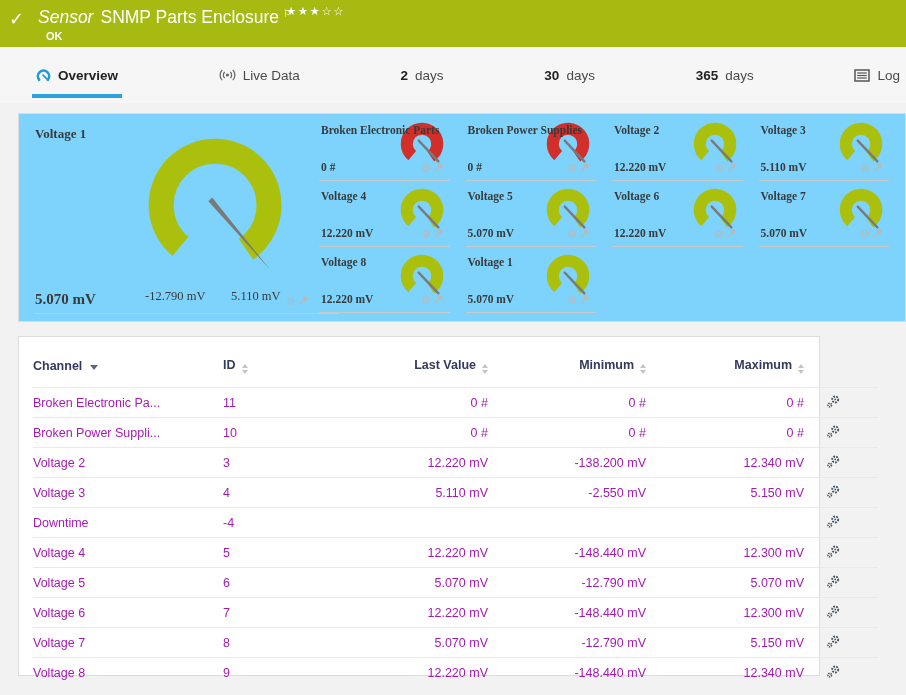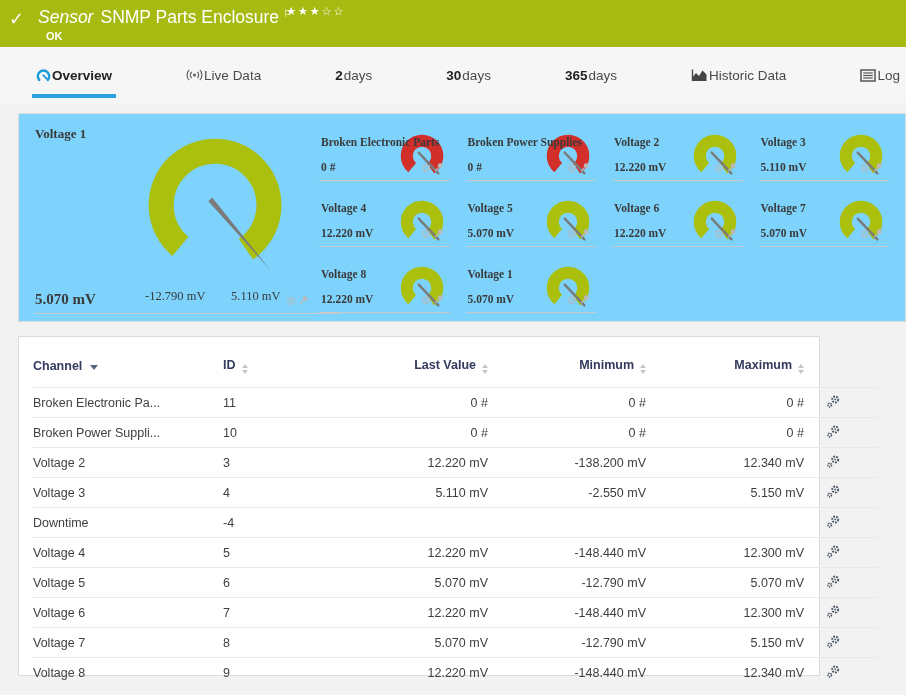--- a/index.html
+++ b/index.html
@@ -12,55 +12,55 @@
   .banner{height:47px;background:#a6ba11;position:relative;color:#fff;}
   .banner .check{position:absolute;left:9px;top:8px;font-size:18px;font-weight:bold;}
   .banner .title{position:absolute;left:38px;top:7px;font-size:17.5px;white-space:nowrap;}
   .title .prefix{font-style:italic;margin-right:7px;}
   .flag{font-size:10px;vertical-align:6px;margin-left:4px;}
   .stars{position:absolute;left:286px;top:4px;font-size:11.5px;letter-spacing:1.5px;white-space:nowrap;}
   .status-ok{position:absolute;left:46px;top:30px;font-size:11px;font-weight:bold;}
   
   .tabbar{height:56px;background:#f6f6f6;display:flex;align-items:center;
     justify-content:space-between;padding:0 4px 0 34px;}
-  .tab{position:relative;height:56px;display:flex;align-items:center;gap:1px;
+  .tab{position:relative;height:56px;display:flex;align-items:center;gap:7px;
     font-size:13.5px;color:#4a4a4a;cursor:pointer;padding:0 2px;white-space:nowrap;}
   .tab.active{color:#222;font-weight:bold;}
   .tab.active::after{content:"";position:absolute;left:-2px;right:-2px;bottom:5px;height:4px;background:#29a2dd;}
   .tab-num{font-weight:bold;color:#222;}
   .tab-icon{display:flex;align-items:center;}
   
   .gauge-card{margin:10px 0 0 18px;width:888px;height:209px;background:#7dd3fc;
     border:1px solid #dcdcdc;box-sizing:border-box;display:flex;font-family:Liberation Serif, serif;}
   .primary-cell{width:300px;flex:none;position:relative;}
   .primary-cell::after{content:"";position:absolute;left:15px;right:-20px;bottom:7px;
     border-bottom:1px solid #c9c9c9;}
   .p-title{position:absolute;left:16px;top:12px;font-size:13px;font-weight:bold;color:#3a3a3a;}
   .p-gauge{position:absolute;left:92px;top:16px;}
   .p-value{position:absolute;left:16px;bottom:13px;font-size:15px;font-weight:bold;color:#3a3a3a;}
   .p-min{position:absolute;left:126px;bottom:17px;font-size:12.5px;color:#3a3a3a;}
   .p-max{position:absolute;left:212px;bottom:17px;font-size:12.5px;color:#3a3a3a;}
   .cell-icons{position:absolute;display:flex;gap:3px;align-items:center;}
   .primary-cell .cell-icons{right:10px;bottom:11px;}
   .gauge-grid{flex:1;display:grid;grid-template-columns:repeat(4,1fr);grid-auto-rows:66px;padding-top:1px;}
   .g-cell{position:relative;}
-  .g-cell.filled{border-bottom:1px solid #c9c9c9;margin-right:16px;margin-top:12px;}
+  .g-cell.filled{border-bottom:1px solid #c9c9c9;margin-right:16px;}
   .g-title{position:absolute;left:2px;top:9px;font-size:11.5px;font-weight:bold;color:#3a3a3a;
     white-space:nowrap;z-index:2;}
   .g-value{position:absolute;left:2px;bottom:7px;font-size:11.5px;font-weight:bold;color:#3a3a3a;}
   .g-gauge{position:absolute;right:4px;top:7px;}
   .g-cell .cell-icons{right:6px;bottom:3px;}
   
   .table-card{margin:14px 0 0 18px;width:802px;height:340px;background:#fff;
     border:1px solid #dcdcdc;box-sizing:border-box;padding:10px 14px 0 14px;}
   table{width:100%;border-collapse:collapse;table-layout:fixed;}
   th{font-size:12.5px;color:#333a5e;font-weight:bold;text-align:left;
     padding:11px 0 13px 0;white-space:nowrap;}
   th.num{text-align:right;}
-  td{font-size:12.5px;color:#404040;padding:6px 0 5px 0;border-top:1px solid #e9e9e9;
+  td{font-size:12.5px;color:#a21caf;padding:6px 0 5px 0;border-top:1px solid #e9e9e9;
     white-space:nowrap;overflow:hidden;}
   td.num{text-align:right;}
   td.icon-cell{padding-left:22px;}
   tbody tr{cursor:pointer;}
   .sort-desc{display:inline-block;width:0;height:0;border-left:4px solid transparent;
     border-right:4px solid transparent;border-top:5px solid #5a6584;margin-left:8px;}
   .sort-both{display:inline-flex;flex-direction:column;gap:2px;margin-left:6px;vertical-align:1px;}
   .sort-both i{display:block;width:0;height:0;border-left:3.5px solid transparent;border-right:3.5px solid transparent;}
   .sort-both i.up{border-bottom:4px solid #c4c4c4;}
   .sort-both i.down{border-top:4px solid #c4c4c4;}
@@ -104,29 +104,20 @@
     <div class="tab">
       <span class="tab-num">30</span>
       <span class="tab-label">days</span>
     </div>
     <div class="tab">
       <span class="tab-num">365</span>
       <span class="tab-label">days</span>
     </div>
     <div class="tab">
       <span class="tab-icon">
-        <svg width="17" height="14" viewBox="0 0 17 14">
-          <path d="M1.5 13 L1.5 9.5 L5 5 L8 8 L11.5 2.5 L15.5 6.5 L15.5 13 Z" fill="#454545"></path>
-          <line x1="1.5" y1="1.5" x2="1.5" y2="13" stroke="#454545" stroke-width="1.4"></line>
-        </svg>
-      </span>
-      <span class="tab-label">Historic Data</span>
-    </div>
-    <div class="tab">
-      <span class="tab-icon">
         <svg width="16" height="13" viewBox="0 0 16 13">
           <rect x="1" y="1" width="14" height="11" fill="none" stroke="#555" stroke-width="1.5"></rect>
           <line x1="3.2" y1="4" x2="12.8" y2="4" stroke="#555" stroke-width="1.2"></line>
           <line x1="3.2" y1="6.5" x2="12.8" y2="6.5" stroke="#555" stroke-width="1.2"></line>
           <line x1="3.2" y1="9" x2="12.8" y2="9" stroke="#555" stroke-width="1.2"></line>
         </svg>
       </span>
       <span class="tab-label">Log</span>
     </div>
   </div>

